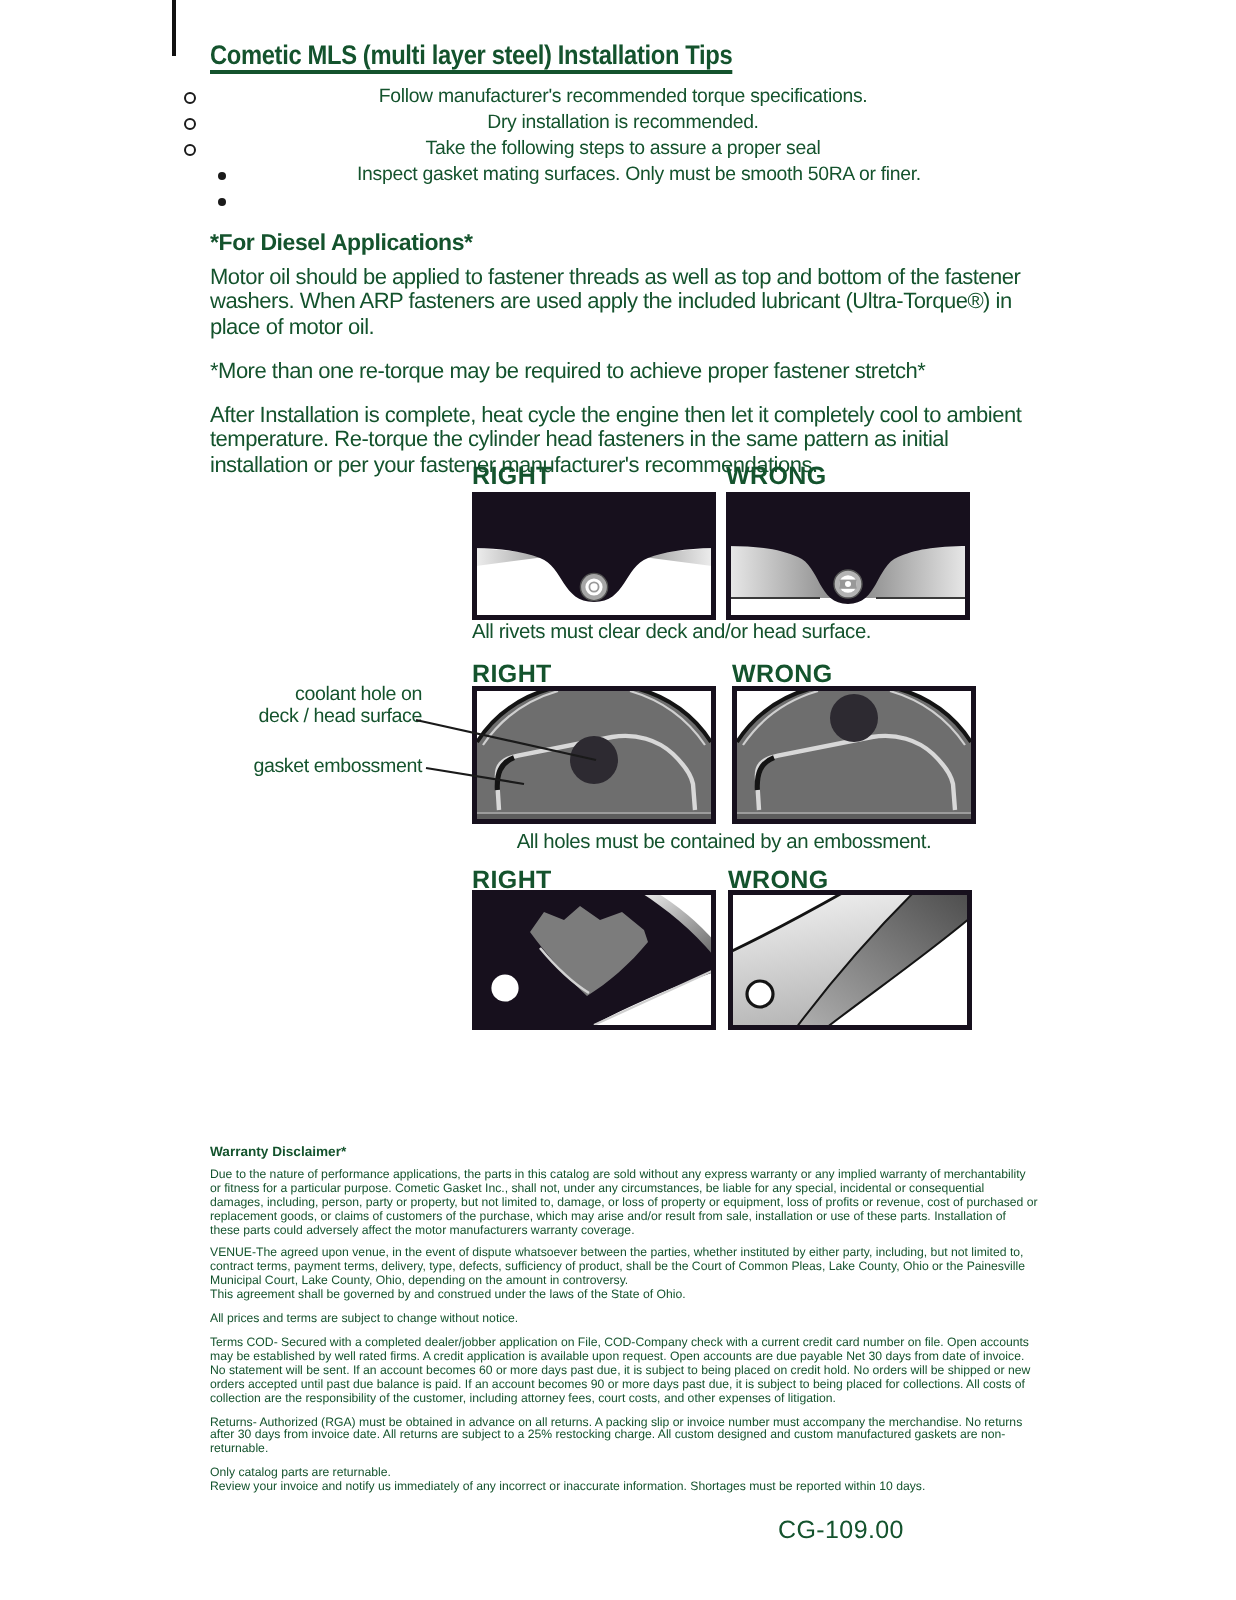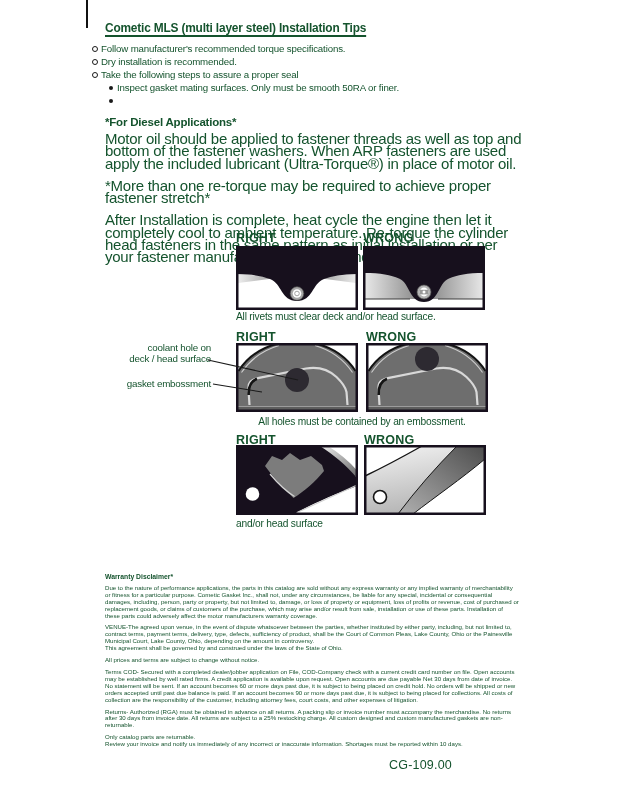--- a/index.html
+++ b/index.html
@@ -3,26 +3,26 @@
 <meta charset="utf-8">
 <style>
   html,body{margin:0;padding:0;background:#ffffff;}
   .page{position:relative;width:618px;height:800px;background:#ffffff;overflow:hidden;
         font-family:"Liberation Sans", sans-serif;color:#14532d;}
   .crop-mark{position:absolute;left:86px;top:0;width:2px;height:28px;background:#111;}
   .title{position:absolute;left:105px;top:20px;margin:0;font-size:13.5px;font-weight:bold;
          text-decoration:underline;text-underline-offset:3px;text-decoration-thickness:1.5px;
          letter-spacing:-0.2px;transform:scaleX(0.88);transform-origin:0 0;white-space:nowrap;}
   .bullets{position:absolute;left:92px;top:42px;width:430px;font-size:9.7px;letter-spacing:-0.15px;}
-  .b-row{position:relative;padding-left:9px;line-height:13px;}
+  .b-row{position:relative;padding-left:9px;line-height:13px;text-align:center;}
   .b-row.lvl2{margin-left:16px;}
   .mk1{position:absolute;left:0;top:4px;width:4px;height:4px;border:1px solid #1a1a1a;border-radius:50%;}
   .mk2{position:absolute;left:1px;top:4.5px;width:4px;height:4px;background:#1a1a1a;border-radius:50%;}
   .diesel-head{position:absolute;left:105px;top:116px;margin:0;font-size:11.5px;font-weight:bold;letter-spacing:-0.2px;}
-  .diesel-paras{position:absolute;left:105px;top:133px;width:419px;font-size:15px;line-height:12.3px;letter-spacing:-0.25px;}
+  .diesel-paras{position:absolute;left:105px;top:133px;width:419px;font-size:11px;line-height:12.3px;letter-spacing:-0.25px;}
   .diesel-paras p{margin:0 0 10px 0;}
   .dhead{position:absolute;width:122px;text-align:left;font-size:12.5px;font-weight:700;letter-spacing:0.2px;}
   .dbox{position:absolute;width:122px;}
   .dbox svg{display:block;}
   .dcap{position:absolute;font-size:10.2px;letter-spacing:-0.2px;line-height:11.5px;}
   .callout{position:absolute;font-size:9.8px;letter-spacing:-0.2px;line-height:11px;text-align:right;width:101px;left:110px;}
   .leaders{position:absolute;left:206px;top:340px;pointer-events:none;z-index:5;}
   .legal{position:absolute;left:105px;top:574px;width:414px;font-size:6.1px;line-height:6.9px;}
   .legal h3{margin:0 0 4px 0;font-size:6.8px;}
   .legal p{margin:0 0 5px 0;white-space:pre-line;}
@@ -206,21 +206,20 @@
       <path d="M1,31 C22,21 42,10 58,1 L121,1 L121,14 C96,34 70,52 48,69 L1,69 Z" fill="url(#g3w)"></path>
       <path d="M1,31 C22,21 42,10 58,1" stroke="#141414" stroke-width="1.4" fill="none"></path>
       <path d="M121,14 L121,69 L49,69 C71,52 97,34 121,14 Z" fill="#ffffff"></path>
       <path d="M93,1 L121,1 L121,14 C97,34 71,52 49,69 L34,69 C52,45 72,22 93,1 Z" fill="url(#g3d)" stroke="#141414" stroke-width="1"></path>
       <circle cx="16" cy="52" r="6.5" fill="#ffffff" stroke="#141414" stroke-width="1.6"></circle>
       <rect x="1.25" y="1.25" width="119.5" height="67.5" fill="none" stroke="#17101d" stroke-width="2.5"></rect>
     </svg>
   </div>
 
   <div class="dcap" style="left:236px;top:518px">
-    <div>and/or head surface</div>
   </div>
 
   <div class="legal">
     <h3>Warranty Disclaimer*</h3>
     <p>Due to the nature of performance applications, the parts in this catalog are sold without any express warranty or any implied warranty of merchantability or fitness for a particular purpose.  Cometic Gasket Inc., shall not, under any circumstances, be liable for any special, incidental or consequential damages, including, person, party or property, but not limited to, damage, or loss of property or equipment, loss of profits or revenue, cost of purchased or replacement goods, or claims of customers of the purchase, which may arise and/or result from sale, installation or use of these parts.  Installation of these parts could adversely affect the motor manufacturers warranty coverage.</p>
     <p>VENUE-The agreed upon venue, in the event of dispute whatsoever between the parties, whether instituted by either party, including, but not limited to, contract terms, payment terms, delivery, type, defects, sufficiency of product, shall be the Court of Common Pleas, Lake County, Ohio or the Painesville Municipal Court, Lake County, Ohio, depending on the amount in controversy.
 This agreement shall be governed by and construed under the laws of the State of Ohio.</p>
     <p>All prices and terms are subject to change without notice.</p>
     <p>Terms COD- Secured with a completed dealer/jobber application on File, COD-Company check with a current credit card number on file.  Open accounts may be established by well rated firms.  A credit application is available upon request.  Open accounts are due payable Net 30 days from date of invoice.  No statement will be sent.  If an account becomes 60 or more days past due, it is subject to being placed on credit hold.  No orders will be shipped or new orders accepted until past due balance is paid.  If an account becomes 90 or more days past due, it is subject to being placed for collections.  All costs of collection are the responsibility of the customer, including attorney fees, court costs, and other expenses of litigation.</p>
     <p>Returns- Authorized (RGA) must be obtained in advance on all returns.  A packing slip or invoice number must accompany the merchandise.  No returns after 30 days from invoice date.  All returns are subject to a 25% restocking charge.  All custom designed and custom manufactured gaskets are non-returnable.</p>

